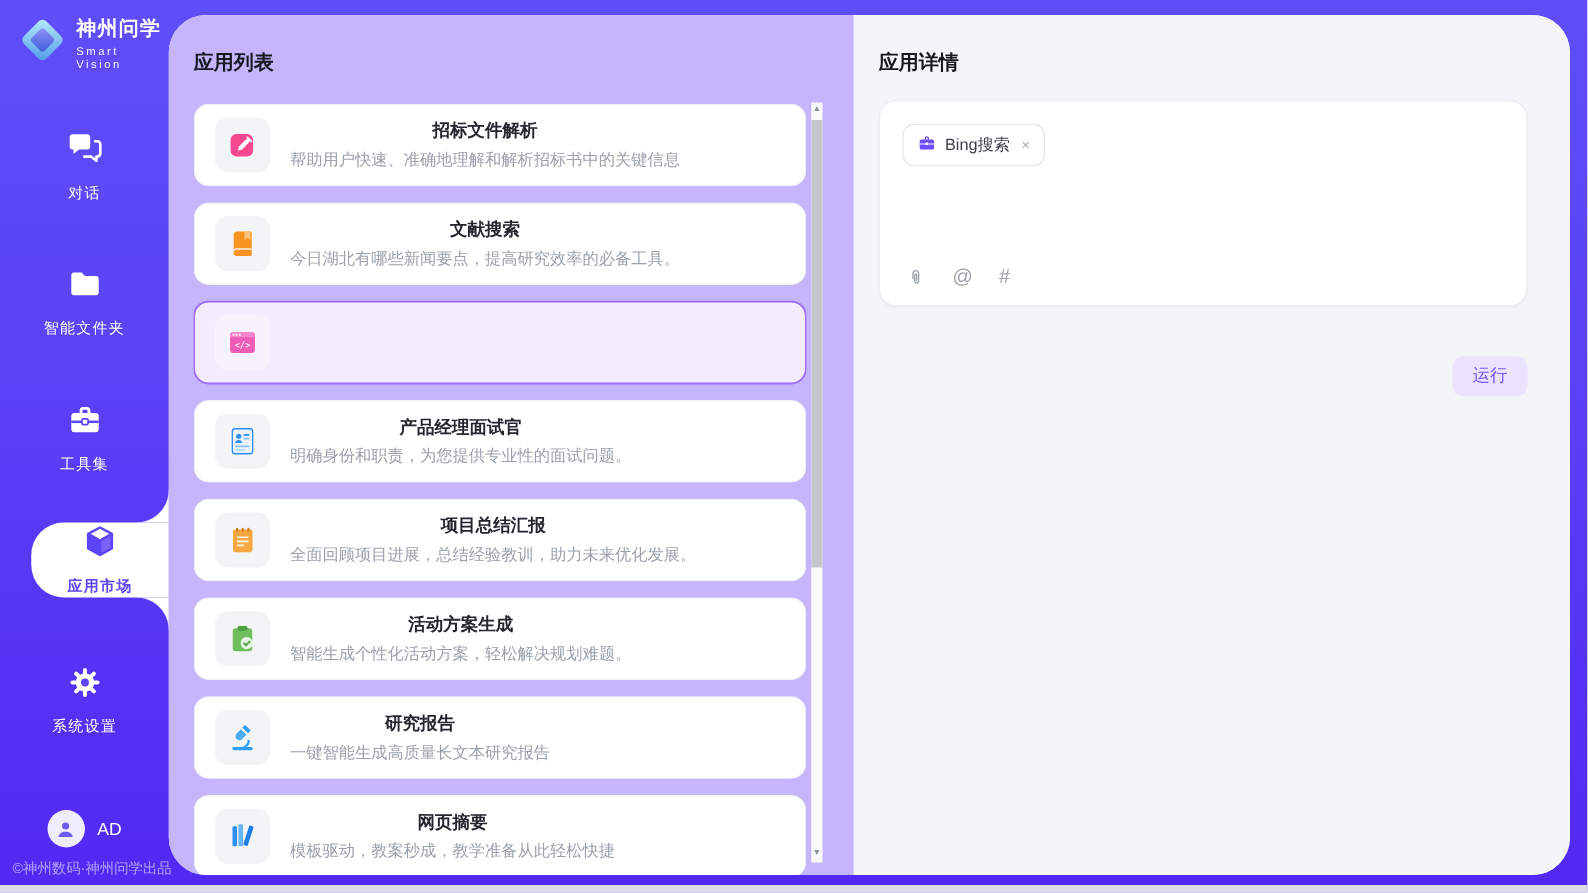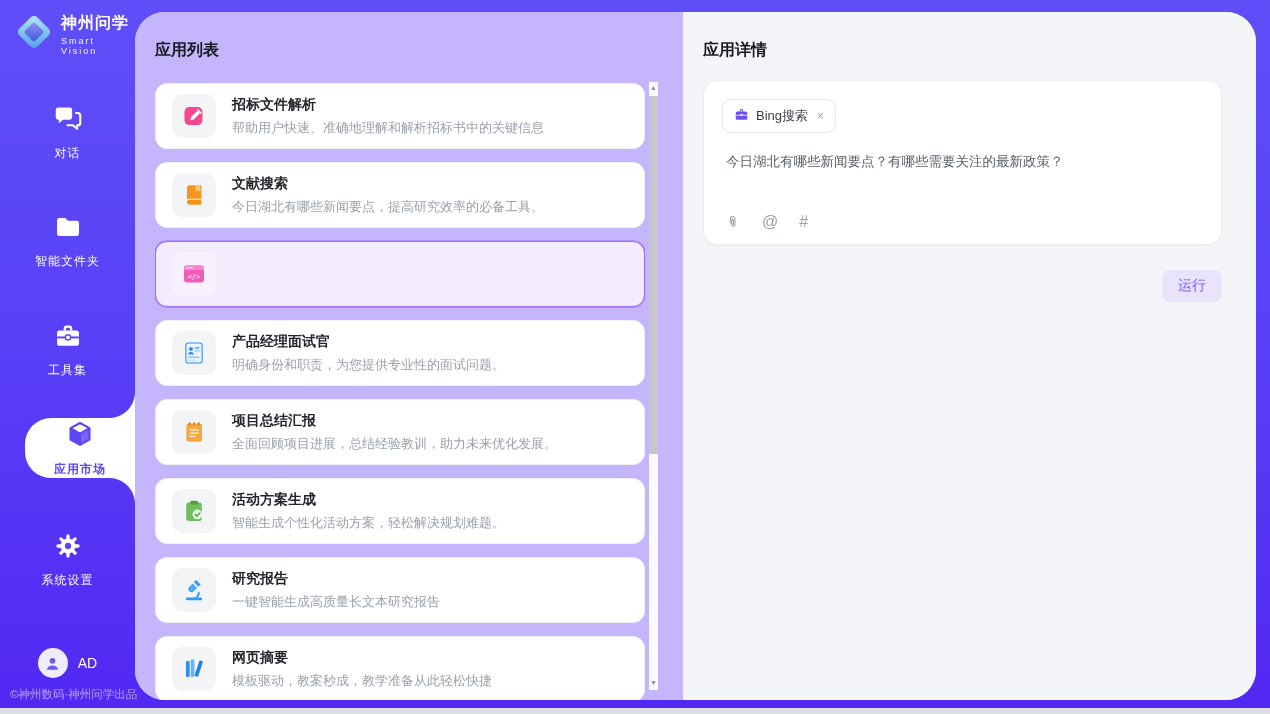--- a/index.html
+++ b/index.html
@@ -33,21 +33,21 @@
                  color:rgba(255,255,255,.55); white-space:nowrap; }
 
   
   .content { position:absolute; left:135px; top:12px; right:14px; bottom:14px;
              border-radius:30px; background:#f4f5f8; display:flex; overflow:hidden; z-index:2; }
 
   
   .list-panel { position:relative; width:548px; flex:0 0 548px; background:#c4b5fd; }
   .panel-title { font-size:16px; font-weight:bold; color:#15181d; margin:28px 0 0 20px; }
   .cards { position:absolute; top:71px; left:20px; right:38px; bottom:0; display:flex;
-           flex-direction:column; gap:13px; overflow:hidden; }
+           flex-direction:column; gap:13px; overflow:hidden;text-align:center; }
   .card { flex:0 0 66px; height:66px; display:flex; align-items:center; gap:16px; padding:0 14px 0 16px;
           background:#fff; border:1px solid #eef0f3; border-radius:12px; cursor:pointer; }
   .card.selected { background:#f3ebfe; border:1px solid #9c6bf8; box-shadow:0 0 0 .5px #9c6bf8; }
   .icon-box { flex:0 0 44px; width:44px; height:44px; border-radius:10px; background:#f2f4f6;
               display:flex; align-items:center; justify-content:center; }
   .card.selected .icon-box { background:#f8f1fe; }
   .card-name { font-size:14px; font-weight:bold; color:#23262c; }
   .card-desc { font-size:13px; color:#9aa1ab; margin-top:5px; white-space:nowrap; }
   .scrollbar { position:absolute; right:25px; top:70px; bottom:10px; width:9px; background:#fafafb; }
   .sb-arrow { position:absolute; left:0; width:9px; text-align:center; font-size:7px; color:#8d9097;
@@ -61,21 +61,21 @@
                  border:1px solid #ebedf1; border-radius:14px; box-shadow:0 1px 2px rgba(0,0,0,.03); }
   .tool-tag { position:absolute; left:18px; top:18px; display:inline-flex; align-items:center; gap:7px;
               padding:7px 11px; border:1px solid #e6e6eb; border-radius:9px; background:#fff;
               font-size:13px; color:#3a3f47; cursor:pointer; }
   .tag-close { color:#a6abb4; font-size:12px; margin-left:2px; cursor:pointer; }
   .prompt-text { position:absolute; left:22px; top:72px; right:20px; font-size:13.5px; color:#596069;
                  cursor:text; }
   .attach-row { position:absolute; left:20px; bottom:13px; display:flex; align-items:center; gap:21px; }
   .attach-row .att { display:flex; align-items:center; justify-content:center; cursor:pointer; }
   .glyph { font-size:16px; color:#9aa1ab; }
-  .run-row { position:absolute; top:258px; right:34px;padding-left:11px; }
+  .run-row { position:absolute; top:273px; right:34px;padding-left:11px; }
   .run-btn { background:#eae3fd; color:#7757f9; border:none; border-radius:8px; padding:7px 16px;
              font-size:14px; font-family:inherit; cursor:pointer; }
 </style>
 </head>
 <body>
 
 <div class="app">
 
   <aside class="sidebar">
     <div class="logo">
@@ -296,21 +296,20 @@
         <div class="tool-tag">
           <span id="tag-icon-slot"><svg viewBox="0 0 24 24" width="15" height="15">
                 <path d="M9.2 7.5V6a2.8 2.8 0 0 1 5.6 0v1.5h-1.7V6a1.1 1.1 0 0 0-2.2 0v1.5z" fill="#6d4ef7"></path>
                 <rect x="2.8" y="7.3" width="18.4" height="13" rx="2.4" fill="#6d4ef7"></rect>
                 <rect x="2.8" y="12.4" width="18.4" height="1.4" fill="#fff" opacity=".85"></rect>
                 <rect x="10.3" y="11.3" width="3.4" height="3.2" rx=".9" fill="#fff"></rect>
               </svg></span>
           <span>Bing搜索</span>
           <span class="tag-close">×</span>
         </div>
-        <div class="prompt-text">今日湖北有哪些新闻要点？有哪些需要关注的最新政策？</div>
         <div class="attach-row" id="attach-root">
             <span class="att">
               <svg viewBox="0 0 24 24" width="17" height="17" fill="none" stroke="#9aa1ab" stroke-width="1.5" stroke-linecap="round">
                 <path d="M9 12.8V6.8a3.2 3.2 0 0 1 6.4 0v8.4a2.2 2.2 0 0 1-4.4 0V8.3a1.1 1.1 0 0 1 2.2 0v6.5"></path>
               </svg>
             </span>
             <span class="att">
               <span class="glyph">@</span>
             </span>
             <span class="att">

